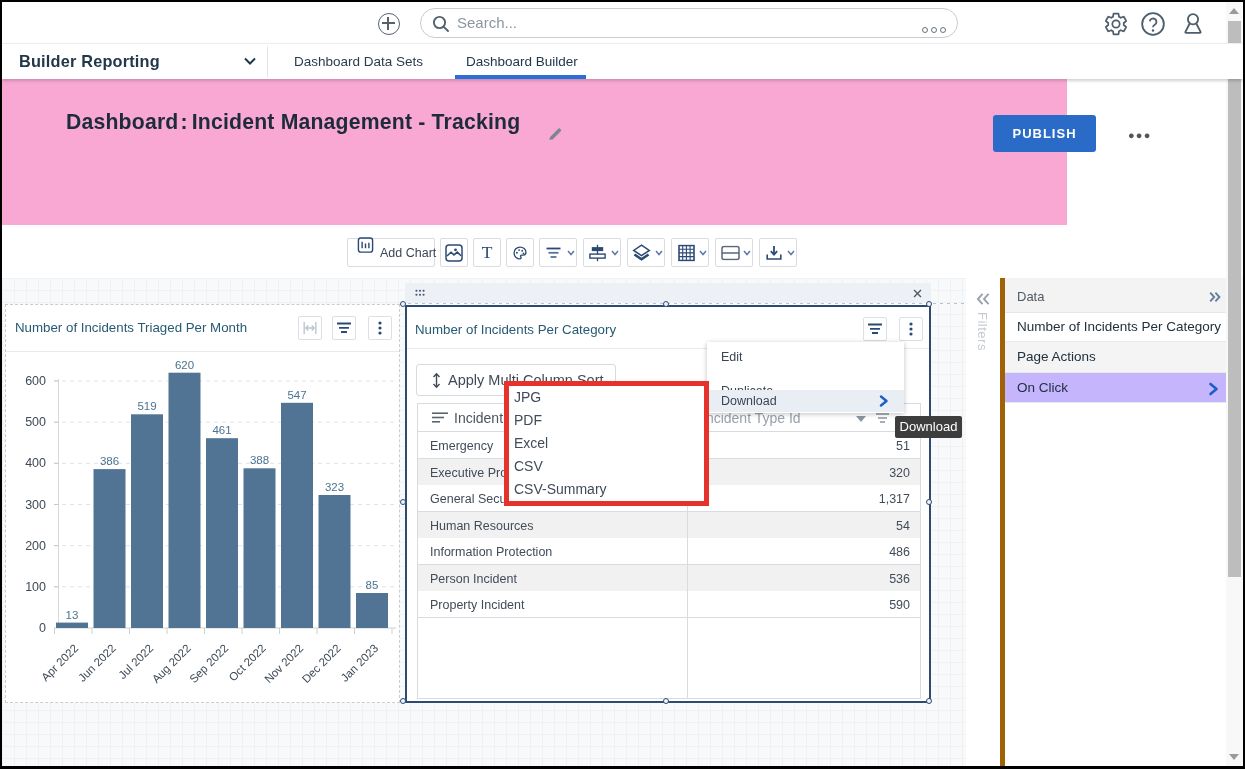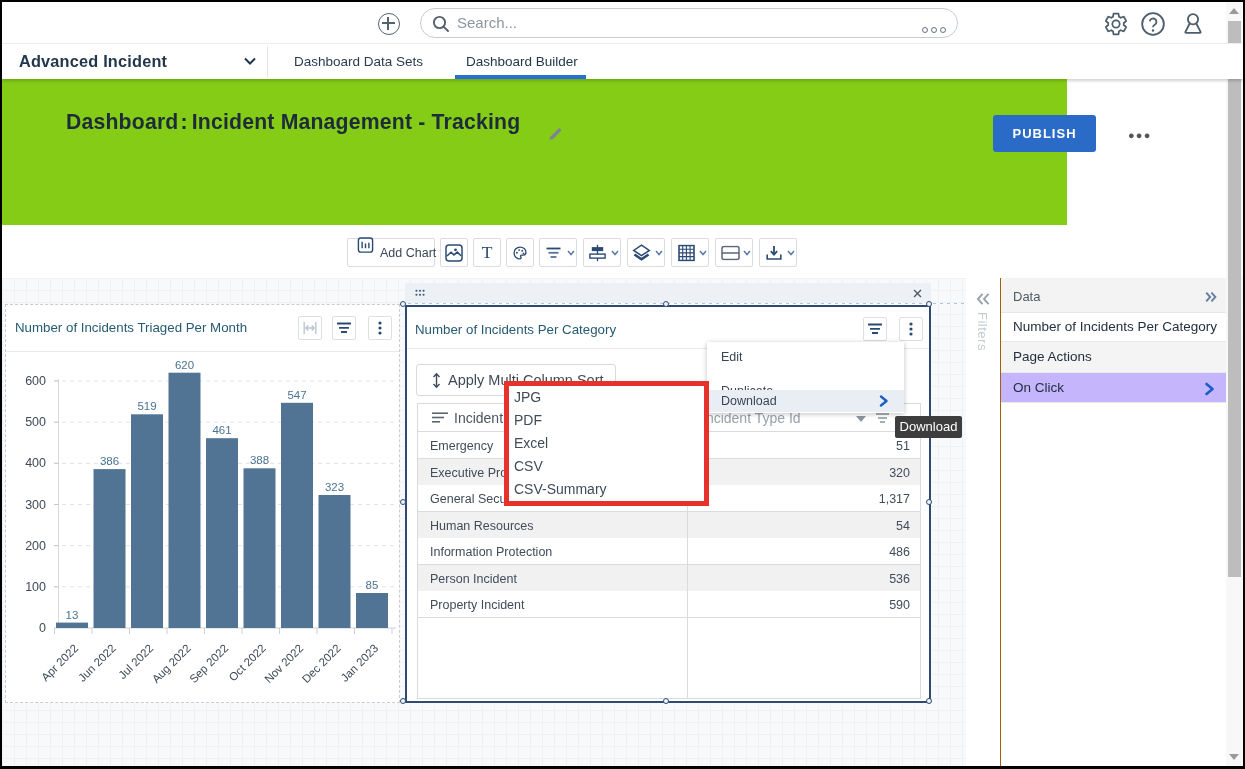--- a/index.html
+++ b/index.html
@@ -16,21 +16,21 @@
 #searchpill .ooo { position:absolute; right:11px; top:10px; }
 #searchpill .ooo span { display:inline-block; width:6.5px; height:6.5px; border:1.4px solid #66727e; border-radius:50%; margin-left:2.5px; }
 .topic { position:absolute; top:9px; }
 
 #navbar { position:absolute; left:0; top:41px; width:1241px; height:36px; background:#fff; border-top:1px solid #eceeef; box-shadow:0 2px 3px rgba(0,0,0,0.18); z-index:5; }
 #navbar .title { position:absolute; left:17px; top:8px; font-size:16.3px; font-weight:bold; color:#22384a; letter-spacing:0.2px; }
 #navbar .divider { position:absolute; left:265px; top:2px; width:1px; height:32px; background:#e3e6e9; }
 .tab { position:absolute; top:10px; font-size:13.5px; color:#2b3c4d; white-space:nowrap; }
 #tabline { position:absolute; left:453px; top:31px; width:131px; height:4px; background:#2a6fd6; }
 
-#header { position:absolute; left:0; top:77px; width:1065px; height:146px; background:#84cc16; }
+#header { position:absolute; left:0; top:77px; width:1065px; height:146px; background:#f9a8d4; }
 #htitle { position:absolute; left:64px; top:31px; font-size:21.2px; font-weight:bold; color:#1d2b3a; letter-spacing:0.2px; }
 #publish { position:absolute; left:991px; top:36px; width:103px; height:37px; background:#2b6bc8; border-radius:3px; color:#fff; font-size:13px; font-weight:bold; letter-spacing:1px; text-align:center; line-height:37px; }
 #hdots { position:absolute; left:1126px; top:50px; color:#555; font-size:11px; letter-spacing:1.2px; font-weight:bold; }
 #pencil { position:absolute; left:544px; top:46px; }
 
 #toolbar { position:absolute; left:0; top:223px; width:1241px; height:53px; background:#fff;padding-left:36px; }
 .tbtn { position:absolute; top:13px; height:29px; background:#fff; border:1px solid #d9dde1; border-radius:2px; }
 .tbtn svg { position:absolute; top:50%; transform:translateY(-50%); }
 .tbtn > svg:only-child { left:50%; transform:translate(-50%,-50%); }
 
@@ -59,21 +59,21 @@
 
 #ctxmenu { position:absolute; left:300px; top:35px; width:197px; height:71px; background:#fff; box-shadow:0 1px 5px rgba(0,0,0,0.25); z-index:40; }
 #ctxmenu .mi { position:absolute; left:0; width:197px; height:22px; font-size:12.5px; color:#3a4553; line-height:22px; padding-left:14px; }
 
 #redbox { position:absolute; left:97px; top:74px; width:205px; height:125px; background:#fff; border:5px solid #e6322b; z-index:45; }
 #redbox .ri { position:absolute; left:5px; font-size:14px; color:#414c59; }
 
 #dltip { position:absolute; left:488px; top:109px; width:67px; height:22px; background:#3d3d3d; color:#fff; font-size:13px; text-align:center; line-height:22px; border-radius:2px; z-index:50; }
 
 #filtstrip { position:absolute; left:964px; top:276px; width:36px; height:488px; background:#fff; }
-#datapanel { position:absolute; left:998px; top:276px; width:228px; height:488px; background:#fff; border-left:1px solid #a16207; }
+#datapanel { position:absolute; left:998px; top:276px; width:228px; height:488px; background:#fff; border-left:5px solid #a16207; }
 #datapanel .hdr { position:absolute; left:0; top:0; width:228px; height:35px; background:#f3f3f3; border-bottom:1px solid #e6e6e6; }
 #datapanel .row { position:absolute; left:0; width:228px; font-size:13.5px; color:#22303f; border-bottom:1px solid #e9e9e9; white-space:nowrap; overflow:hidden; }
 
 #sbar { position:absolute; left:1224px; top:0; width:16px; height:764px; background:#f8f8f8; }
 #sthumb { position:absolute; left:1.5px; top:19px; width:13px; height:556px; background:#bdbdbd; }
 </style>
 </head>
 <body>
 <div id="frame">
 
@@ -96,21 +96,21 @@
         <path d="M9 9.6 a3.1 3.1 0 1 1 4.6 3.1 c-1.1 0.6-1.6 1.1-1.6 2.3" fill="none"></path>
         <circle cx="12" cy="17.9" r="1.15" fill="#4d5d6b" stroke="none"></circle>
       </svg>
     <svg class="topic" style="left:1178px" width="26" height="26" viewBox="0 0 24 24" fill="none" stroke="#4d5d6b" stroke-width="1.7">
         <circle cx="12" cy="7.6" r="4.7"></circle>
         <path d="M9.1 11.3 L5 19.2 a0.7 0.7 0 0 0 0.6 1 H18.4 a0.7 0.7 0 0 0 0.6-1 L14.9 11.3" stroke-linejoin="round"></path>
       </svg>
   </div>
 
   <div id="navbar">
-    <span class="title">Advanced Incident</span>
+    <span class="title">Builder Reporting</span>
     <svg style="position:absolute;left:241px;top:12px" width="14" height="10" viewBox="0 0 14 10" fill="none" stroke="#22384a" stroke-width="2">
         <path d="M2 2.5 L7 7.5 L12 2.5"></path>
       </svg>
     <div class="divider"></div>
     <span class="tab" style="left:292px">Dashboard Data Sets</span>
     <span class="tab" style="left:464px;color:#22384a">Dashboard Builder</span>
     <div id="tabline"></div>
   </div>
 
   <div id="header">

